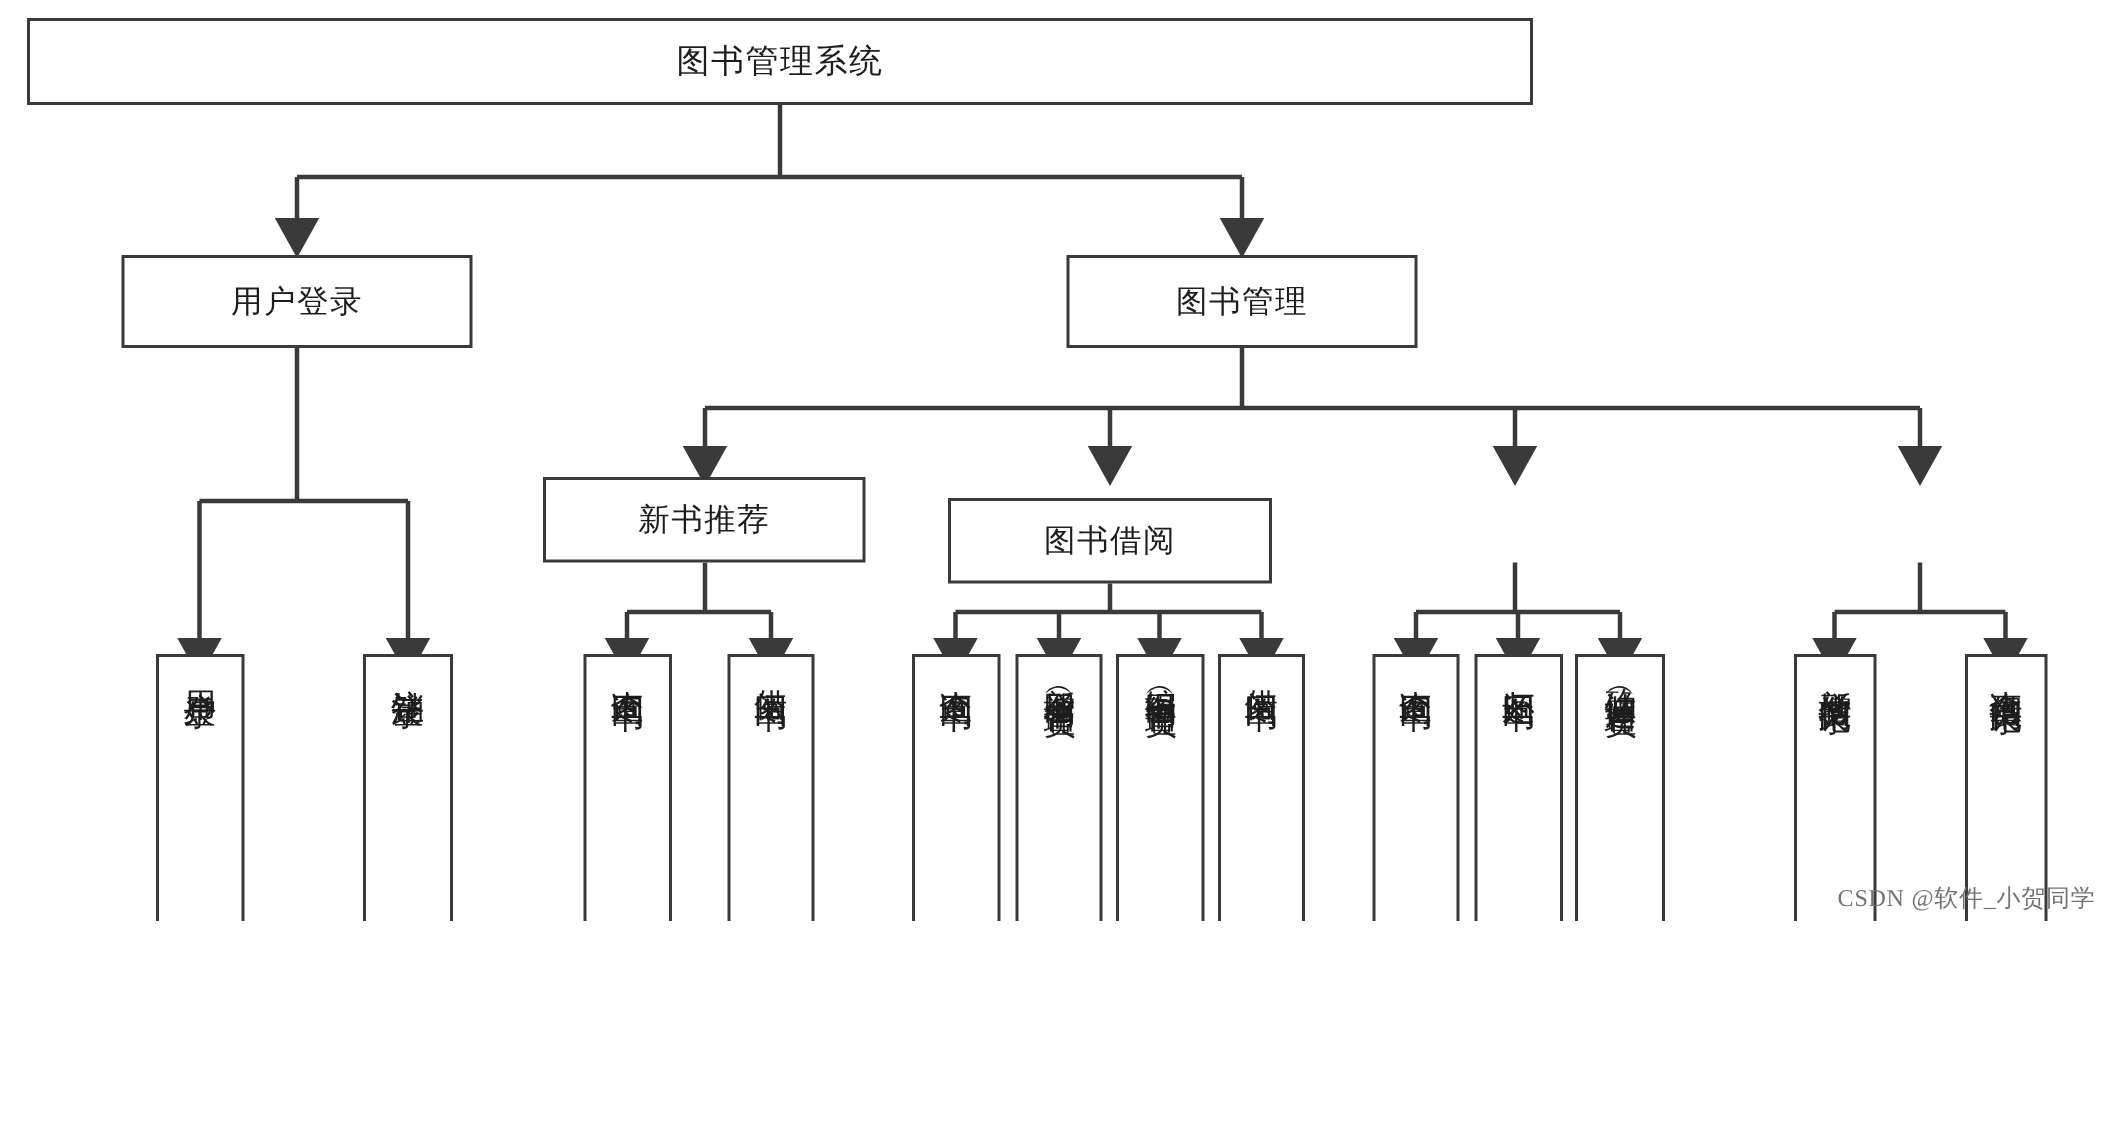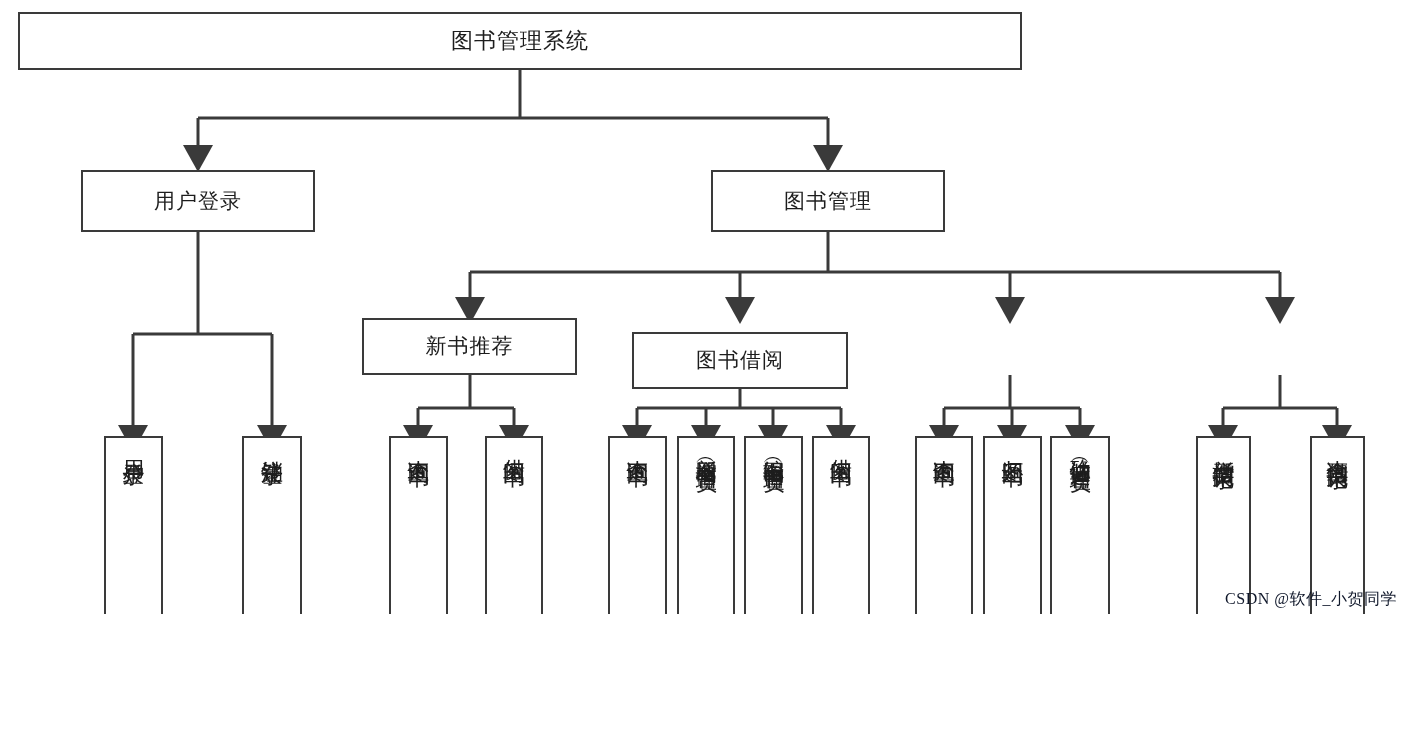--- a/index.html
+++ b/index.html
@@ -67,21 +67,21 @@
     height: auto;
   }
   .node.vert.tall .lbl {
     font-size: 21px;
   }
   .watermark {
     position: absolute;
     right: 8px;
     bottom: 4px;
     font-size: 16px;
-    color: #0f172a;
+    color: #737373;
     white-space: nowrap;
     letter-spacing: 0.5px;
   }
 </style>
 </head>
 <body>
 
 <div id="canvas">
 
   <svg class="edges" viewBox="0 0 1405 747">

